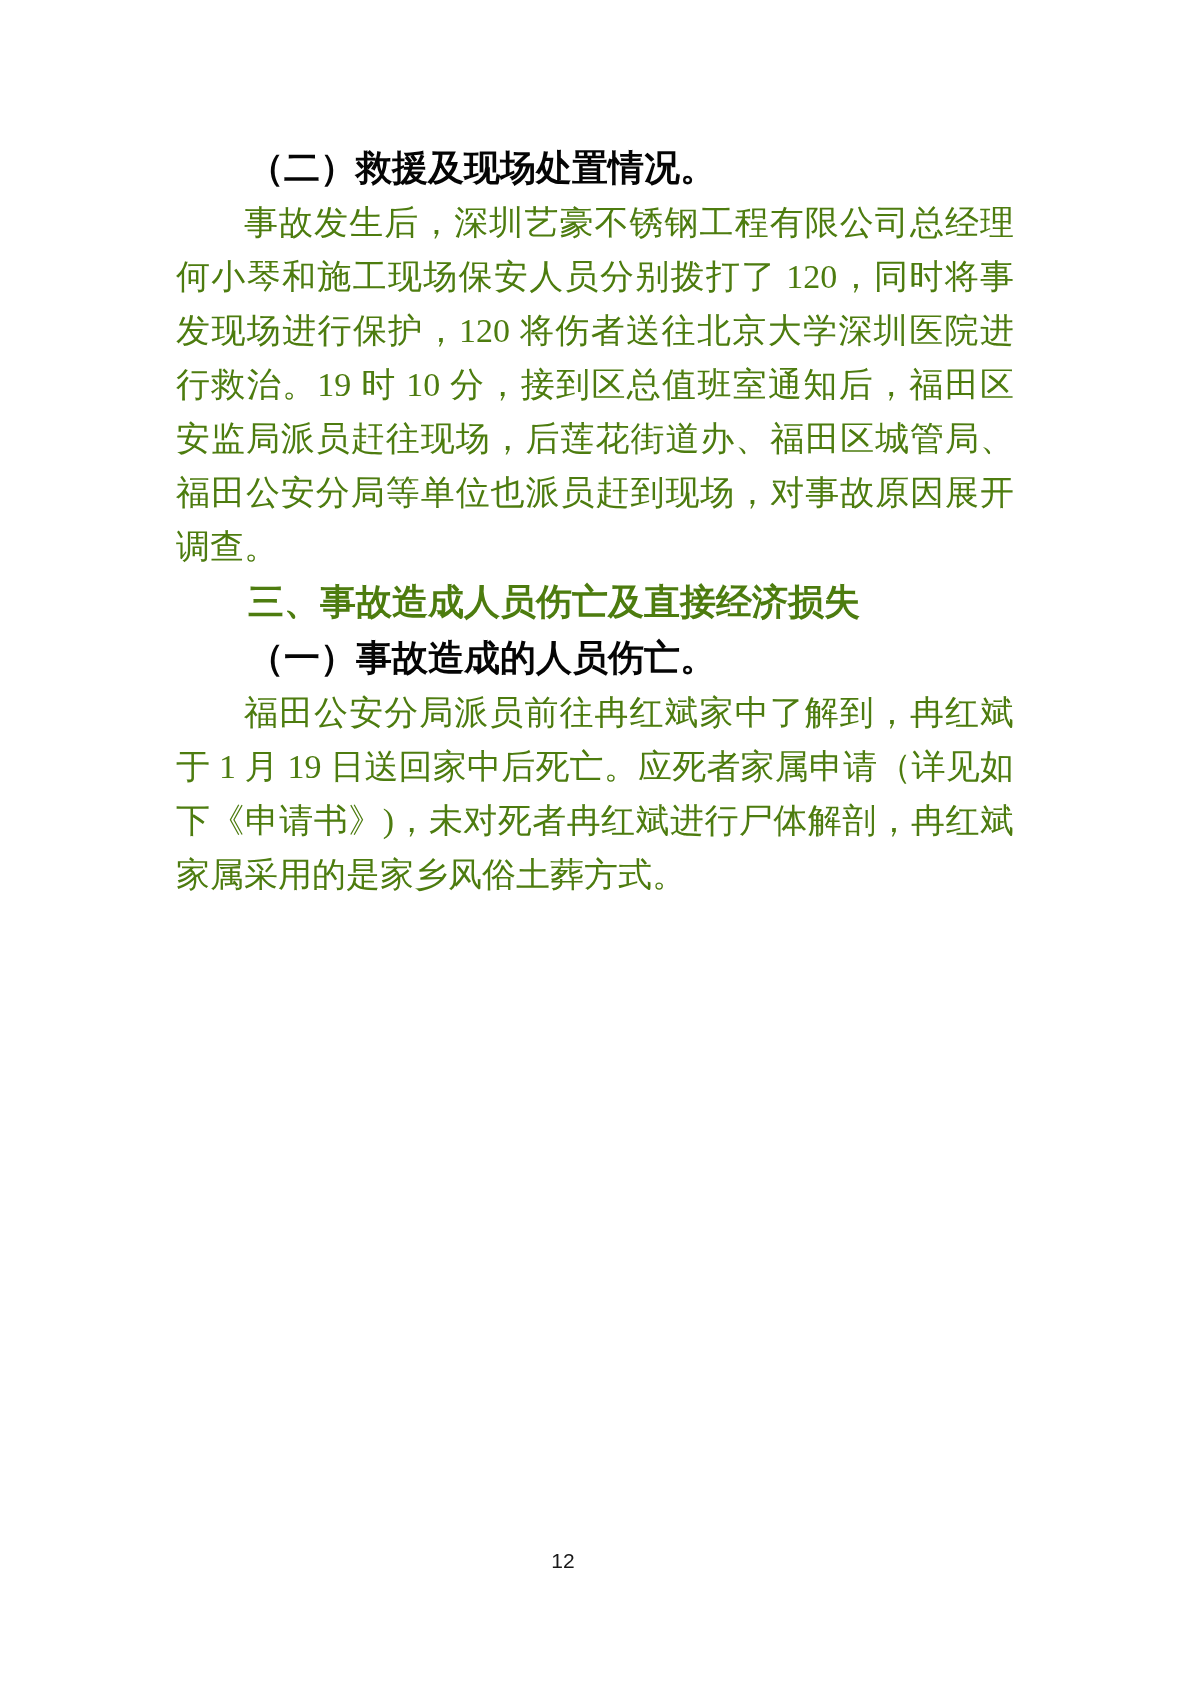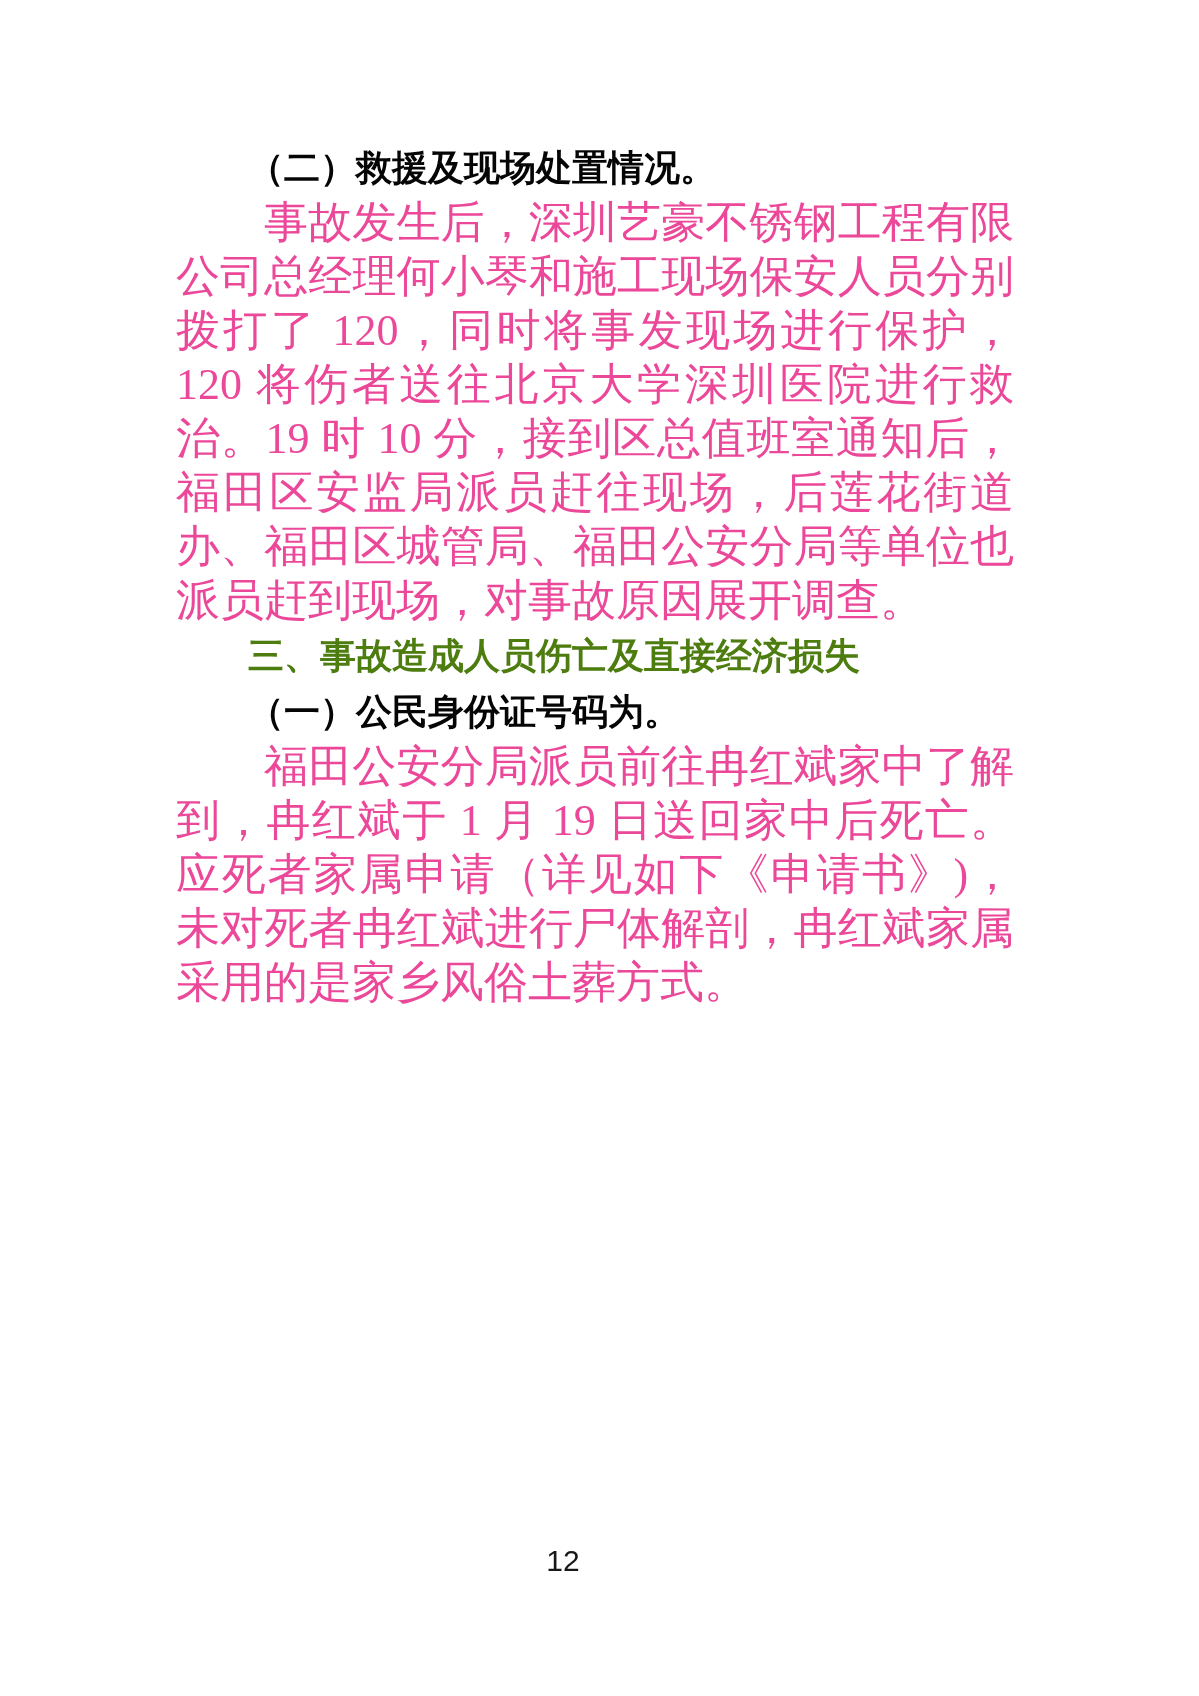--- a/index.html
+++ b/index.html
@@ -20,25 +20,25 @@
     position: absolute;
     left: 176px;
     top: 140px;
     width: 838px;
   }
   .block {
     margin: 0;
     padding: 0;
   }
   .paragraph {
-    font-size: 44px;
+    font-size: 34px;
     line-height: 54px;
     text-align: justify;
     text-indent: 2em;
-    color: #ec4899;
+    color: #4d7c0f;
   }
   .heading1 {
     font-family: "Liberation Sans", "DejaVu Sans", sans-serif;
     font-weight: 700;
     font-size: 36px;
     line-height: 56px;
     text-indent: 2em;
     color: #4d7c0f;
     white-space: nowrap;
   }
@@ -51,30 +51,30 @@
     color: #050505;
     white-space: nowrap;
   }
   .page-number {
     position: absolute;
     top: 1546px;
     left: 0;
     width: 100%;
     text-align: center;
     font-family: "Liberation Sans", "DejaVu Sans", sans-serif;
-    font-size: 30px;
+    font-size: 21px;
     line-height: 30px;
     color: #181818;
   }
 </style>
 </head>
 <body>
 
 <div class="page">
   <div class="content">
       <p class="block heading2">（二）救援及现场处置情况。</p>
       <p class="block paragraph">事故发生后，深圳艺豪不锈钢工程有限公司总经理何小琴和施工现场保安人员分别拨打了 120，同时将事发现场进行保护，120 将伤者送往北京大学深圳医院进行救治。19 时 10 分，接到区总值班室通知后，福田区安监局派员赶往现场，后莲花街道办、福田区城管局、福田公安分局等单位也派员赶到现场，对事故原因展开调查。</p>
       <p class="block heading1">三、事故造成人员伤亡及直接经济损失</p>
-      <p class="block heading2">（一）公民身份证号码为。</p>
+      <p class="block heading2">（一）事故造成的人员伤亡。</p>
       <p class="block paragraph">福田公安分局派员前往冉红斌家中了解到，冉红斌于 1 月 19 日送回家中后死亡。应死者家属申请（详见如下《申请书》)，未对死者冉红斌进行尸体解剖，冉红斌家属采用的是家乡风俗土葬方式。</p>
     </div>
   <div class="page-number">12</div>
 </div>
 
 </body></html>

